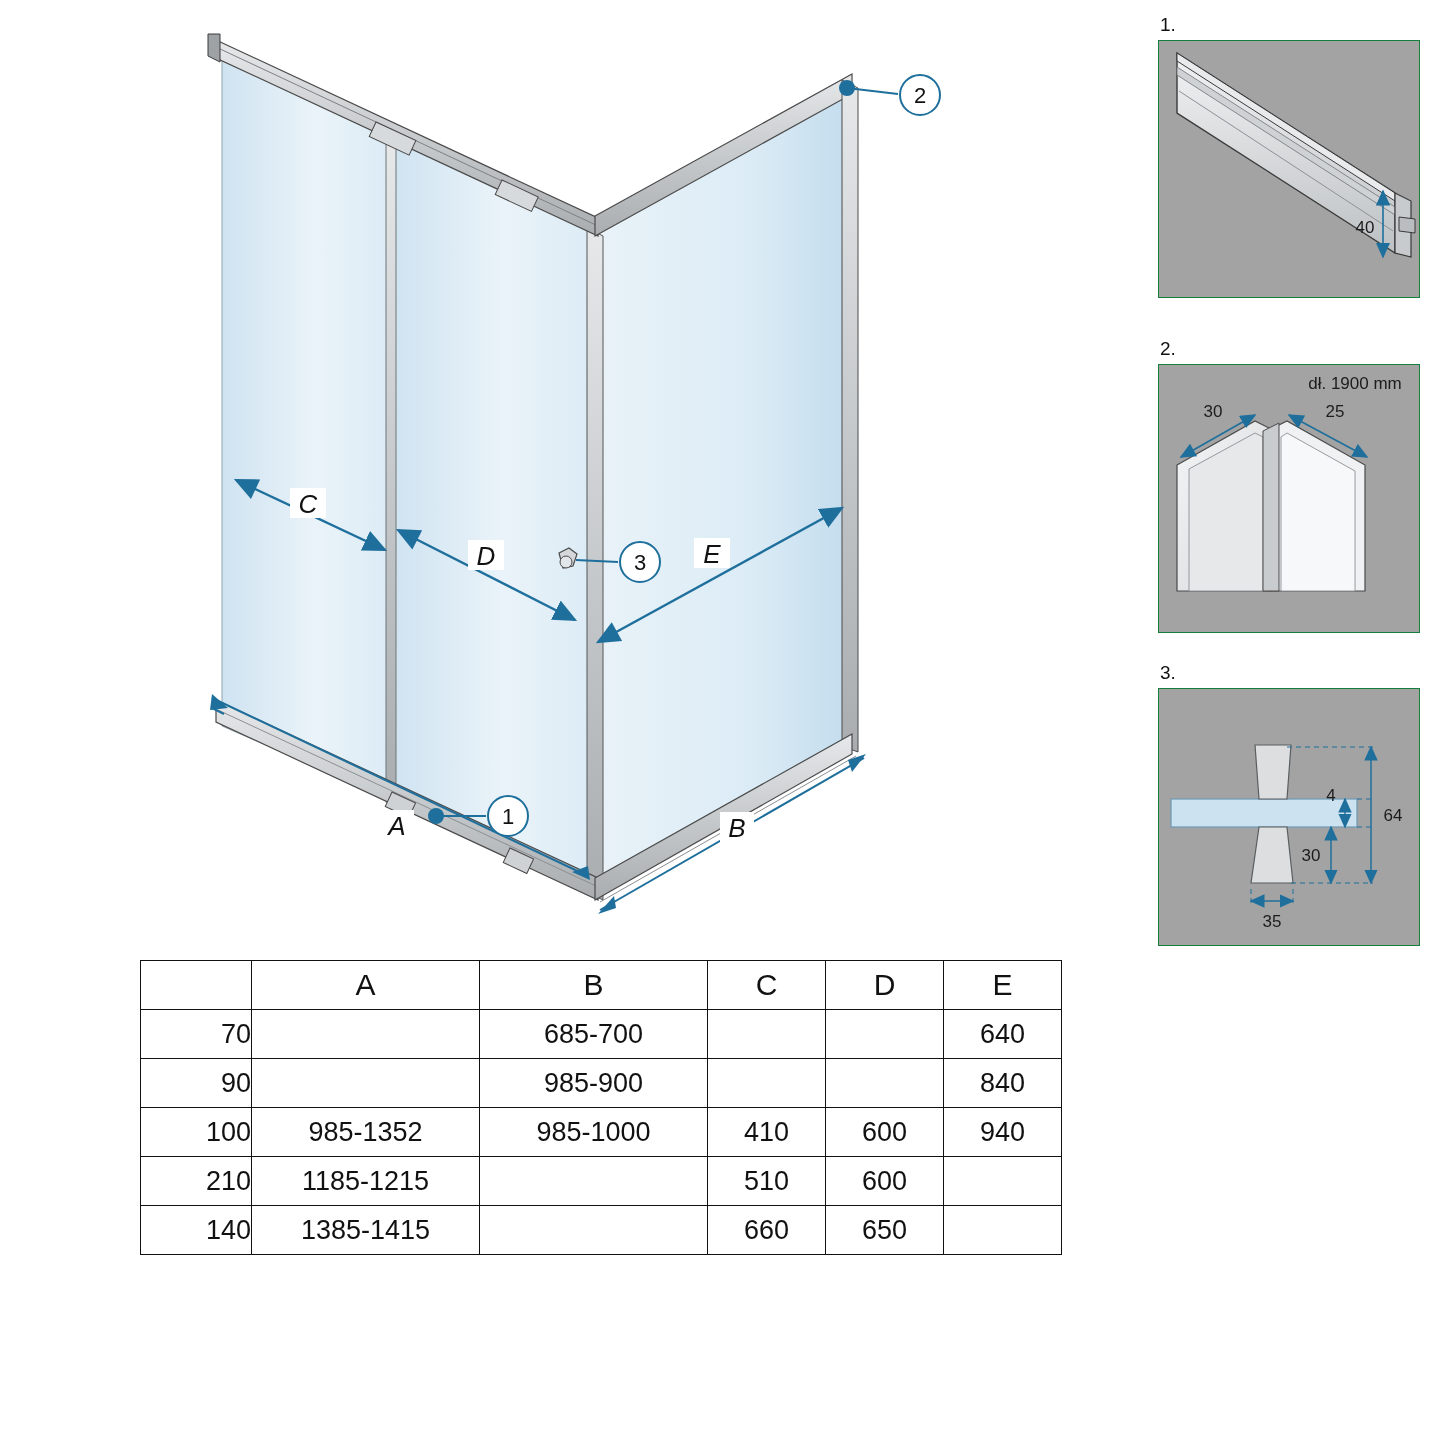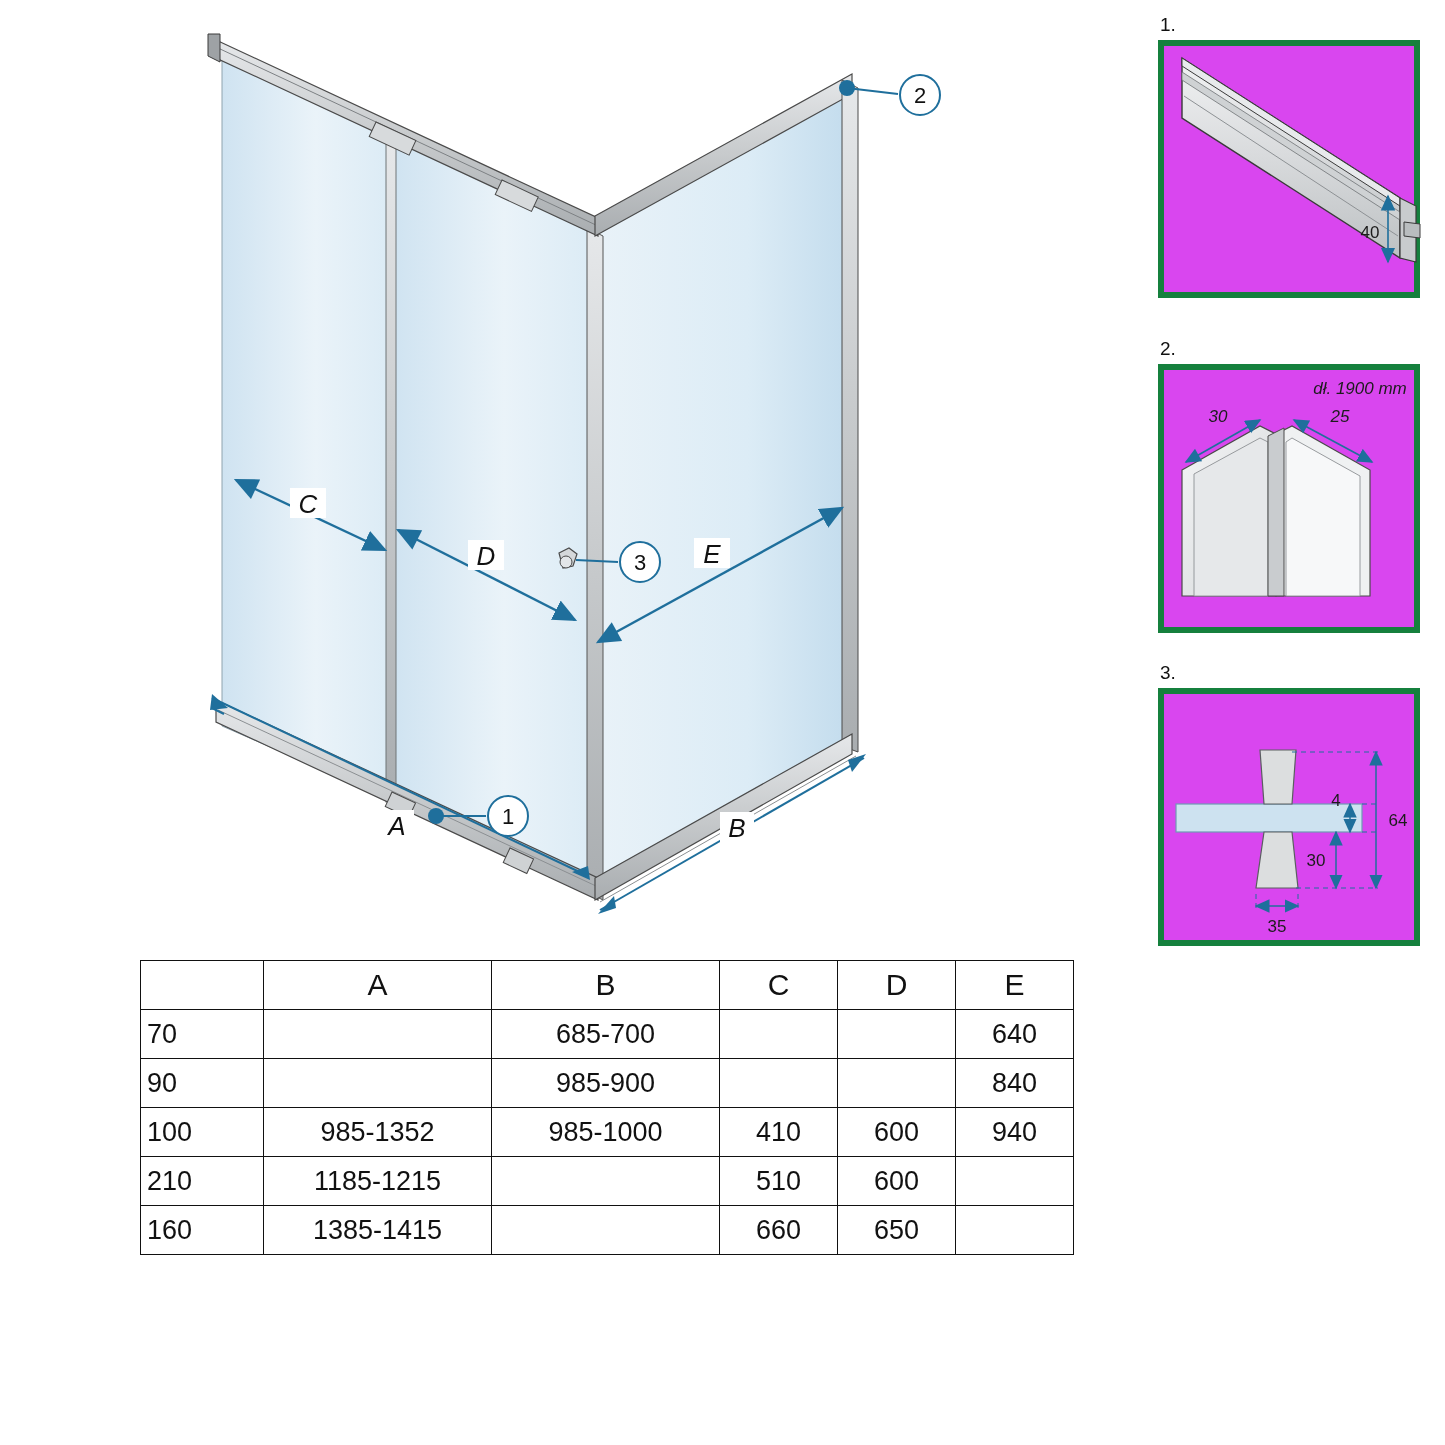--- a/index.html
+++ b/index.html
@@ -28,26 +28,26 @@
     position: absolute;
     left: 180px;
     top: 10px;
     width: 830px;
     height: 940px;
   }
 
   
   .detail-panel {
     position: absolute;
-    border: 6px solid #15803d;
-    background: #d946ef;
+    border: 1px solid #15803d;
+    background: #a3a3a3;
     box-sizing: border-box;
   }
   #detail-1 { left: 1158px; top: 40px;  width: 262px; height: 258px; }
-  #detail-2 { left: 1158px; top: 364px; width: 262px; height: 269px; font-style: italic; }
+  #detail-2 { left: 1158px; top: 364px; width: 262px; height: 269px; }
   #detail-3 { left: 1158px; top: 688px; width: 262px; height: 258px; }
 
   .detail-num {
     position: absolute;
     font-size: 19px;
     color: #111;
     font-family: "Liberation Sans", sans-serif;
   }
   #detail-1-num { left: 1160px; top: 14px; }
   #detail-2-num { left: 1160px; top: 338px; }
@@ -63,21 +63,21 @@
   }
   #spec-table td, #spec-table th {
     border: 1px solid #111;
     font-size: 27px;
     font-weight: normal;
     text-align: center;
     height: 48px;
     padding: 0 6px;
     color: #111;
   }
-  #spec-table .col-size  { width: 104px; text-align: left; padding-right: 12px; }
+  #spec-table .col-size  { width: 104px; text-align: right; padding-right: 0; }
   #spec-table .col-a     { width: 215px; }
   #spec-table .col-b     { width: 215px; }
   #spec-table .col-c     { width: 105px; }
   #spec-table .col-d     { width: 105px; }
   #spec-table .col-e     { width: 105px; }
   #spec-table thead td   { font-size: 30px; }
 
   .lbl {
     font-family: "Liberation Sans", sans-serif;
     fill: #111;
@@ -377,21 +377,21 @@
       </tr>
       <tr>
         <td class="col-size">210</td>
         <td class="col-a">1185-1215</td>
         <td class="col-b"></td>
         <td class="col-c">510</td>
         <td class="col-d">600</td>
         <td class="col-e"></td>
       </tr>
       <tr>
-        <td class="col-size">160</td>
+        <td class="col-size">140</td>
         <td class="col-a">1385-1415</td>
         <td class="col-b"></td>
         <td class="col-c">660</td>
         <td class="col-d">650</td>
         <td class="col-e"></td>
       </tr>
     </tbody>
   </table>
 
 </div>

